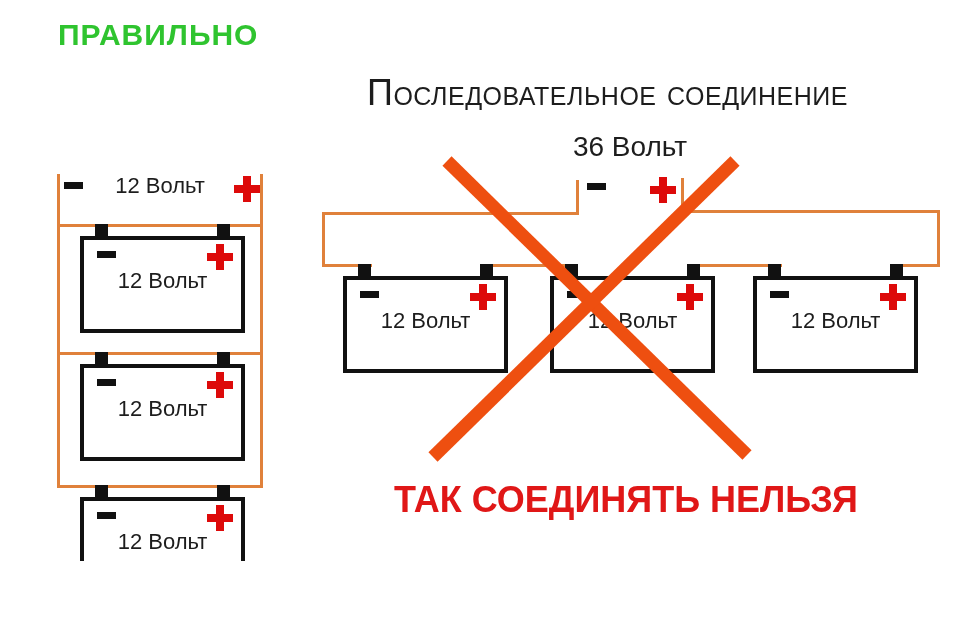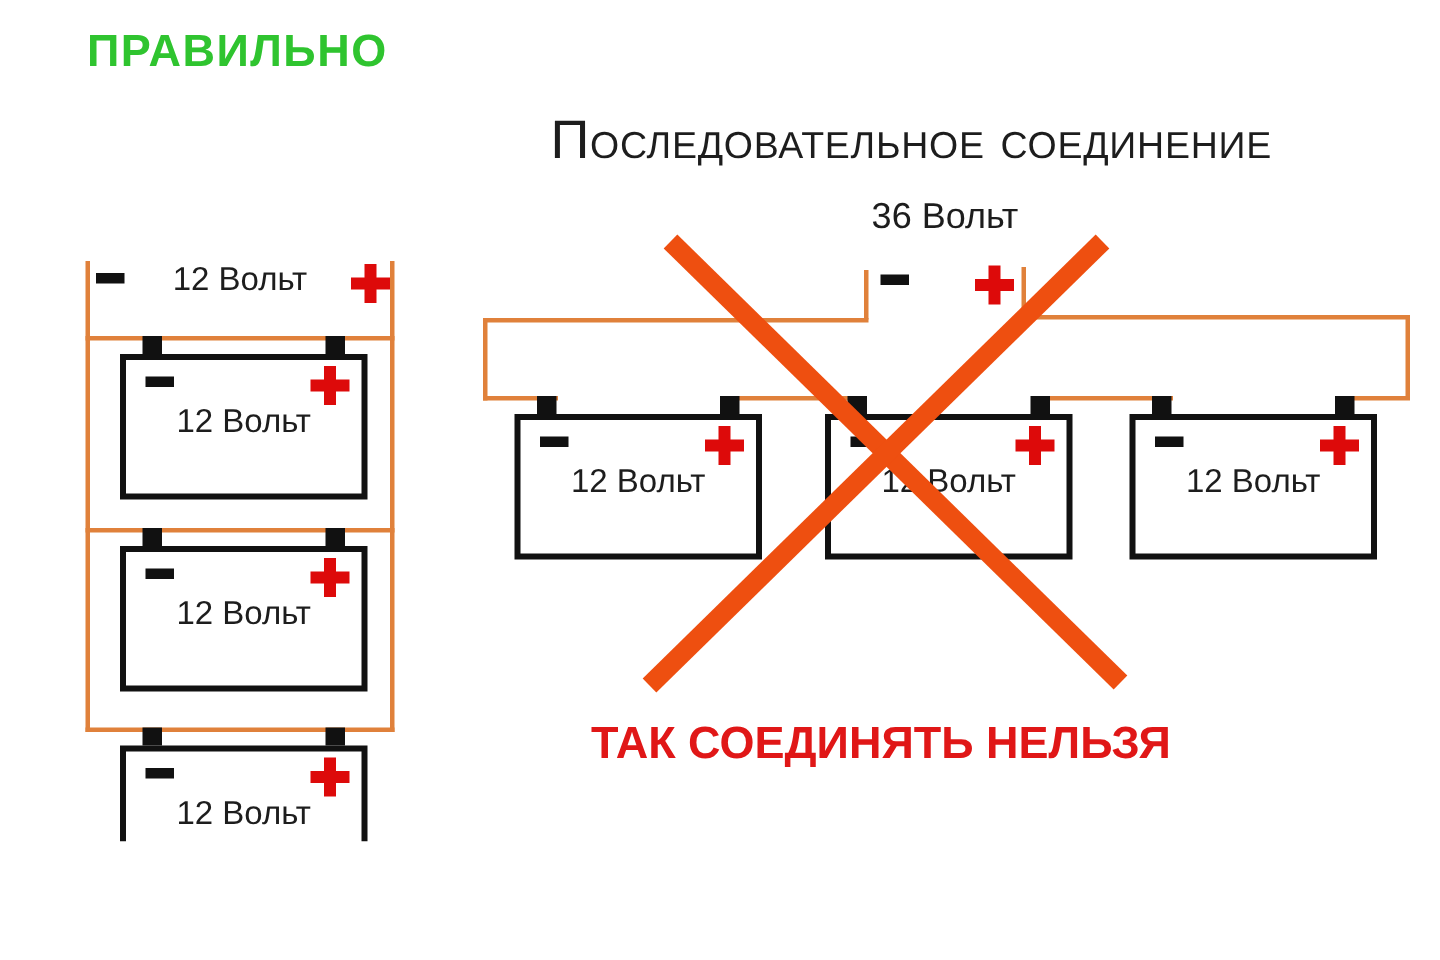--- a/index.html
+++ b/index.html
@@ -15,29 +15,29 @@
   }
   .section-title{
     position:absolute;text-align:center;
     font-variant:small-caps;font-size:36px;line-height:33px;
     color:#1d1d1d;letter-spacing:.5px;
   }
   .title-parallel{left:35px;top:76px;width:245px;}
   .title-series{left:355px;top:76px;width:505px;white-space:nowrap;}
   .series-voltage{
     position:absolute;left:550px;top:131px;width:160px;text-align:center;
-    font-size:24px;color:#1d1d1d;
+    font-size:28px;color:#1d1d1d;
   }
   .bus-voltage{
     position:absolute;left:57px;top:173px;width:206px;text-align:center;
     font-size:22px;color:#1d1d1d;
   }
   .verdict-bad{
     position:absolute;left:394px;top:479px;white-space:nowrap;
-    font-size:30px;font-weight:bold;
+    font-size:36px;font-weight:bold;
     color:var(--error-red,#e01717);
   }
   
   .wire{position:absolute;background:var(--wire-orange,#e0813b);}
   .wire.h{height:3px;}
   .wire.v{width:3px;}
   
   .battery{
     position:absolute;width:165px;height:97px;box-sizing:border-box;
     background:#fff;border:4px solid #111;

